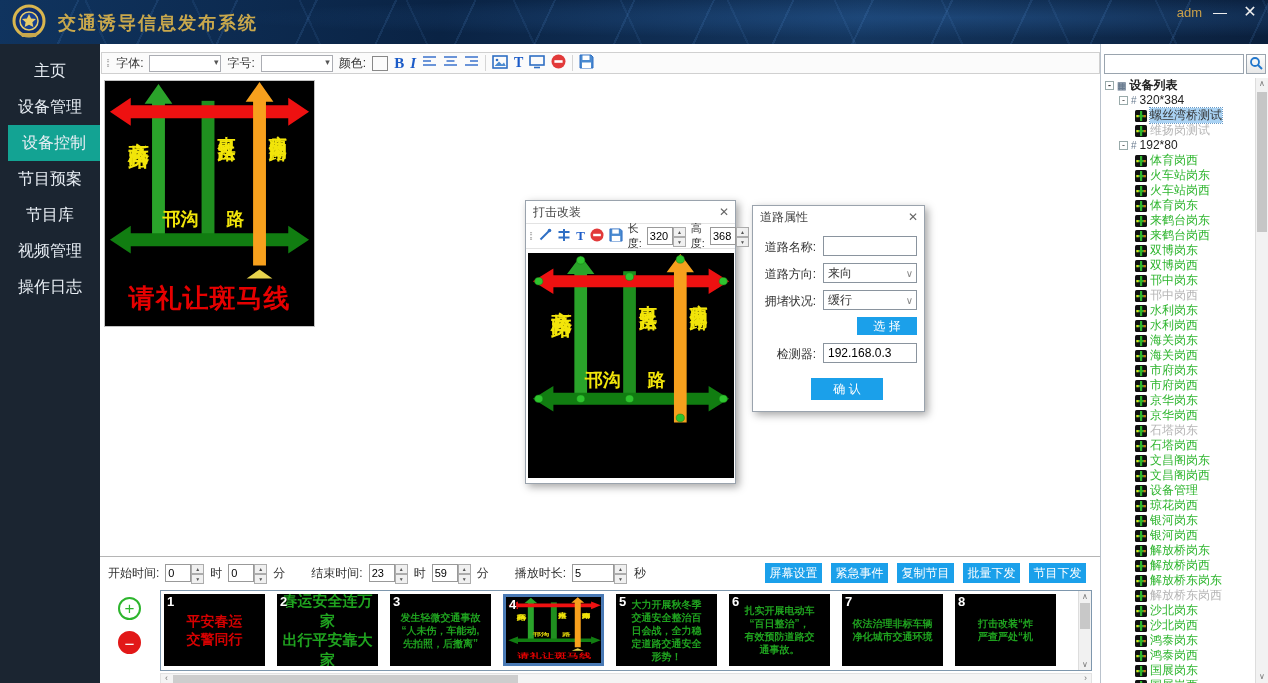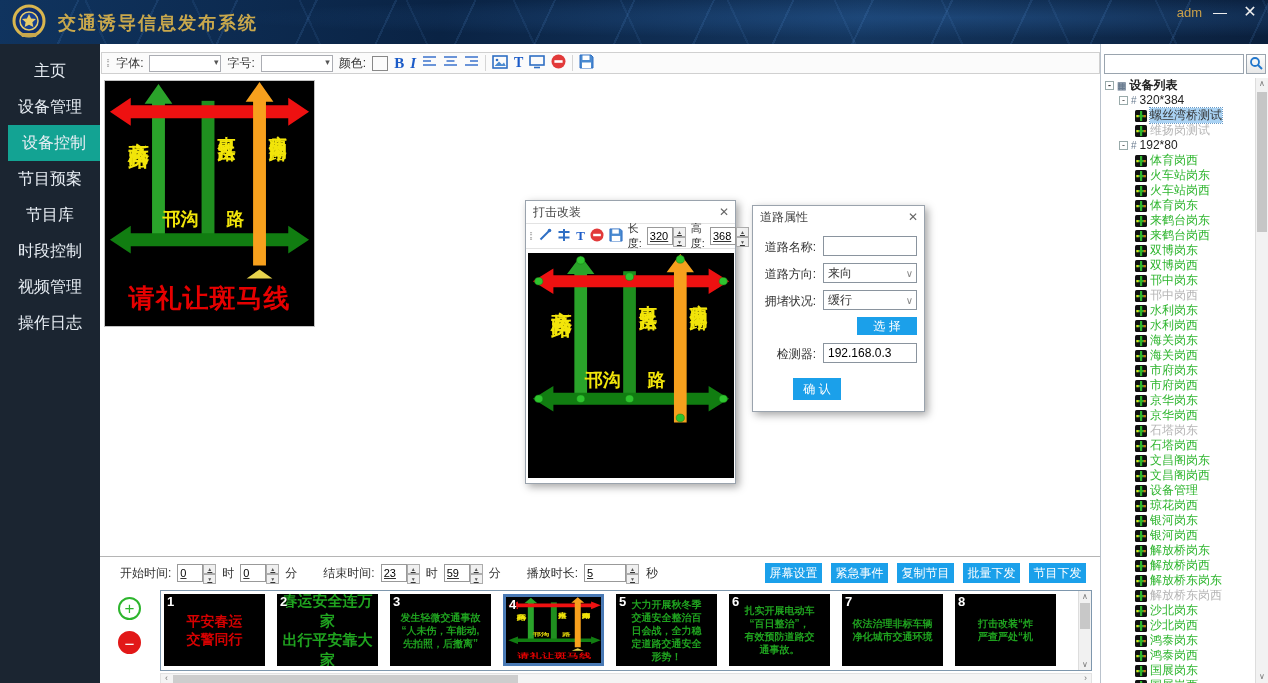--- a/index.html
+++ b/index.html
@@ -84,38 +84,38 @@
   
   .dlg { position:absolute; background:#fff; border:1px solid #9aa3ad; box-shadow:3px 3px 8px rgba(0,0,0,.35); }
   #roadnet-dialog { left:425px; top:126px; width:211px; height:284px; }
   #props-dialog { left:652px; top:131px; width:173px; height:207px; }
   .dlg-title { position:relative; height:22px; line-height:22px; font-size:12px; color:#444; padding:0 7px;
     background:#fff; }
   .dlg-x { position:absolute; right:6px; top:0; color:#666; cursor:pointer; font-size:12px; }
   .dlg-toolbar { height:26px; border-top:1px solid #e3e3e3; border-bottom:1px solid #e3e3e3;
     display:flex; align-items:center; gap:5px; padding:0 3px; font-size:11px; color:#333; }
   .dlg-canvas-wrap { position:absolute; left:2px; top:52px; width:206px; height:225px; }
-  .spin { display:inline-flex; height:18px;text-decoration:underline; }
+  .spin { display:inline-flex; height:18px; }
   .spin input { width:26px; height:18px; border:1px solid #999; font-size:11px; padding:0 2px;
     font-family:"Liberation Sans",sans-serif; }
   .spin-btns { display:flex; flex-direction:column; width:13px; height:18px; }
   .spin-btns i { flex:1; font-style:normal; font-size:5px; line-height:8px; text-align:center;
     border:1px solid #acacac; background:#f0f0f0; color:#555; cursor:pointer; }
   .prow { position:absolute; left:0; width:100%; height:20px; font-size:12px; color:#333; }
   .prow .plabel { position:absolute; right:108px; top:3px; }
   .prow .pinput { position:absolute; left:70px; top:0; width:94px; height:20px; border:1px solid #8a949e;
     font-size:12px; padding:0 4px; font-family:"Liberation Sans",sans-serif; }
   .psel { position:absolute; left:70px; top:0; width:94px; height:20px; border:1px solid #8a949e;
     background:#fff; font-size:12px; line-height:18px; padding:0 4px; }
   .psel .chev { position:absolute; right:3px; top:1px; font-style:normal; color:#888; font-size:10px; }
   .blue-btn { background:#1ba0ea; color:#fff; border:none; font-size:12px; cursor:pointer;
     font-family:"Liberation Sans",sans-serif; }
 
   
-  #controls { position:absolute; left:12px; right:0; top:516px; height:26px; display:flex;
+  #controls { position:absolute; left:0; right:0; top:516px; height:26px; display:flex;
     align-items:center; font-size:12px; color:#333; padding-left:8px; gap:6px; }
   #controls .gap { width:14px; }
   #actions { margin-left:auto; margin-right:14px; display:flex; gap:9px; }
   #actions .action-btn { width:57px; height:20px; }
 
   
   #strip { position:absolute; left:0; right:0; top:545px; bottom:0; background:#fff; }
   .addcol { position:absolute; left:4px; top:0; width:54px; height:80px; }
   .add-btn,.del-btn { position:absolute; left:14px; width:23px; height:23px; border-radius:50%;
     text-align:center; cursor:pointer; }
@@ -160,21 +160,20 @@
     <div class="win-btn win-min">—</div>
     <div class="win-btn win-close">✕</div>
   </header>
 
   <nav id="sidebar">
       <div class="side-item"><span class="s-label">主页</span></div>
       <div class="side-item"><span class="s-label">设备管理</span></div>
       <div class="side-item active"><span class="s-label">设备控制</span></div>
       <div class="side-item"><span class="s-label">节目预案</span></div>
       <div class="side-item"><span class="s-label">节目库</span></div>
-      <div class="side-item"><span class="s-label">时段控制</span></div>
       <div class="side-item"><span class="s-label">视频管理</span></div>
       <div class="side-item"><span class="s-label">操作日志</span></div>
     </nav>
 
   <section id="main">
 
     <div id="toolbar">
       <span class="grip">⁞⁞</span>
       <span class="tb-label">字体:</span>
       <span class="tb-select">
@@ -347,21 +346,21 @@
         </div>
         <div class="prow" style="top:84px;">
           <span class="plabel">拥堵状况:</span>
           <span class="psel"><span>缓行</span><i class="chev">∨</i></span>
         </div>
         <button class="blue-btn" style="position:absolute;left:104px;top:111px;width:60px;height:18px;">选 择</button>
         <div class="prow" style="top:137px;">
           <span class="plabel">检测器:</span>
           <input class="pinput" value="192.168.0.3" style="">
         </div>
-        <button class="blue-btn" style="position:absolute;left:40px;top:172px;width:48px;height:22px;">确 认</button>
+        <button class="blue-btn" style="position:absolute;left:58px;top:172px;width:72px;height:22px;">确 认</button>
       </div>
     </div>
 
     <div id="controls">
       <span>开始时间:</span>
       <span class="spin">
         <input value="0" style="">
         <span class="spin-btns">
             <i>▲</i>
             <i>▼</i>

